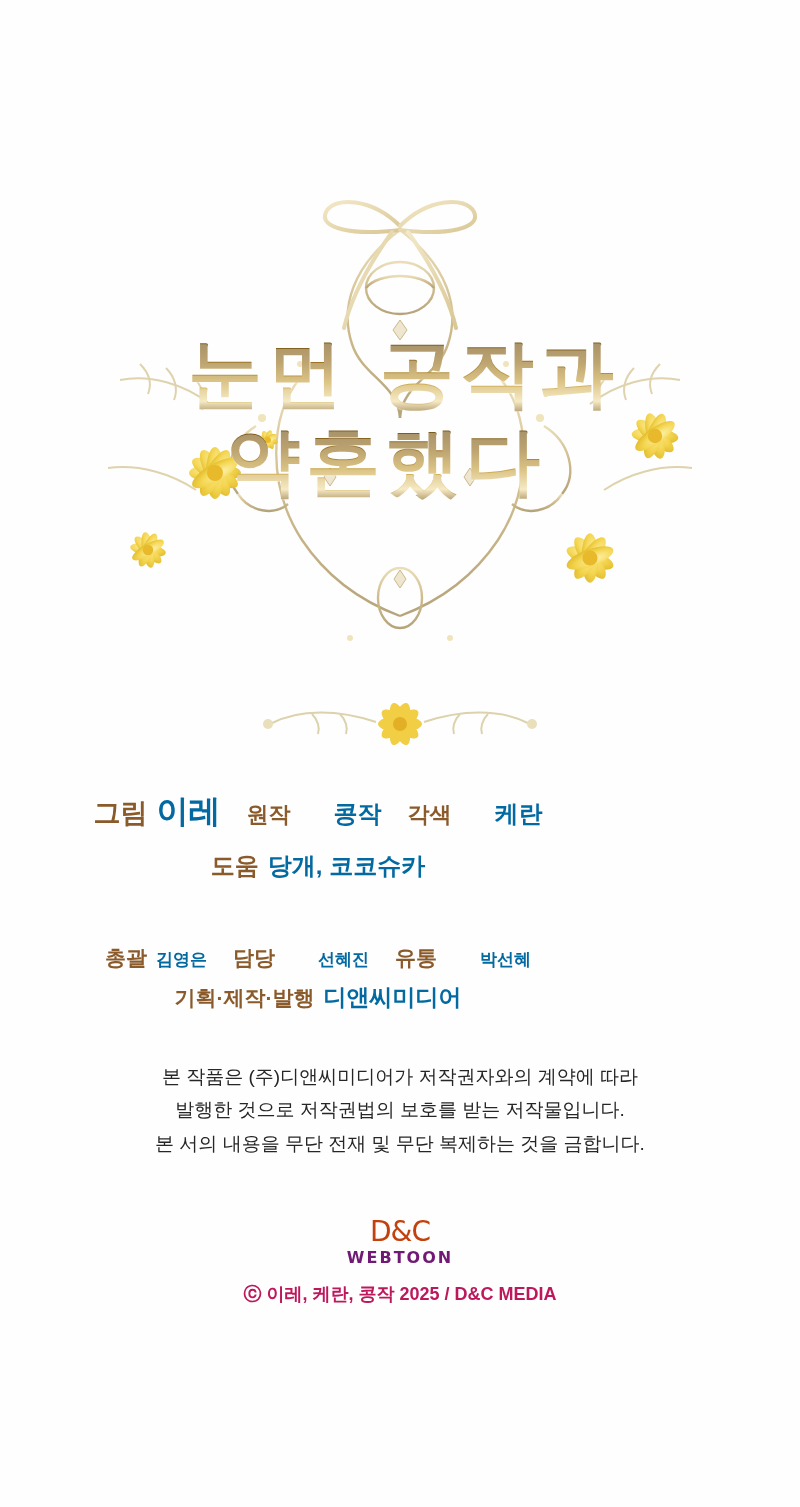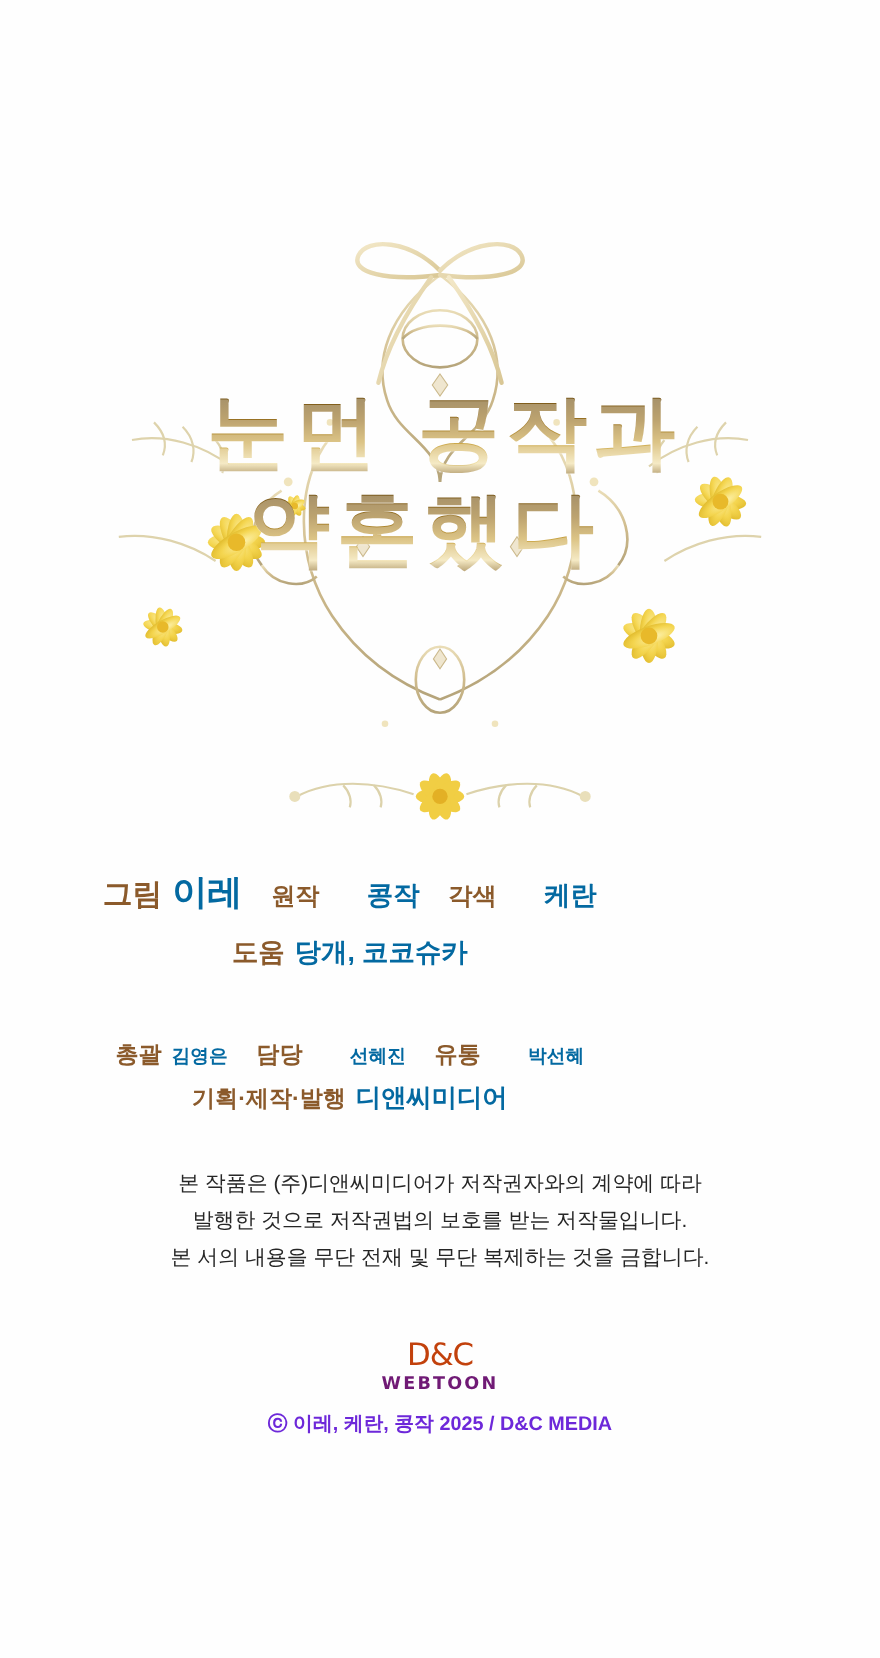--- a/index.html
+++ b/index.html
@@ -20,21 +20,21 @@
     width: 800px;
     height: 1507px;
     position: relative;
     background: #fefefe;
   }
 
   
   .title-art {
     position: absolute;
     left: 0;
-    top: 188px;
+    top: 168px;
     width: 748px;
     height: 500px;
   }
 
   .ornament-svg {
     position: absolute;
     left: 0;
     top: 0;
     width: 800px;
     height: 500px;
@@ -171,21 +171,21 @@
     margin-top: 2px;
   }
 
   .copyright {
     position: absolute;
     left: 0;
     top: 1282px;
     width: 800px;
     text-align: center;
     font-size: 18px;
-    color: #6d28d9;
+    color: #be185d;
     font-weight: bold;
   }
 </style>
 </head>
 <body>
 
 <div class="page">
 
   <div class="title-art">
 

